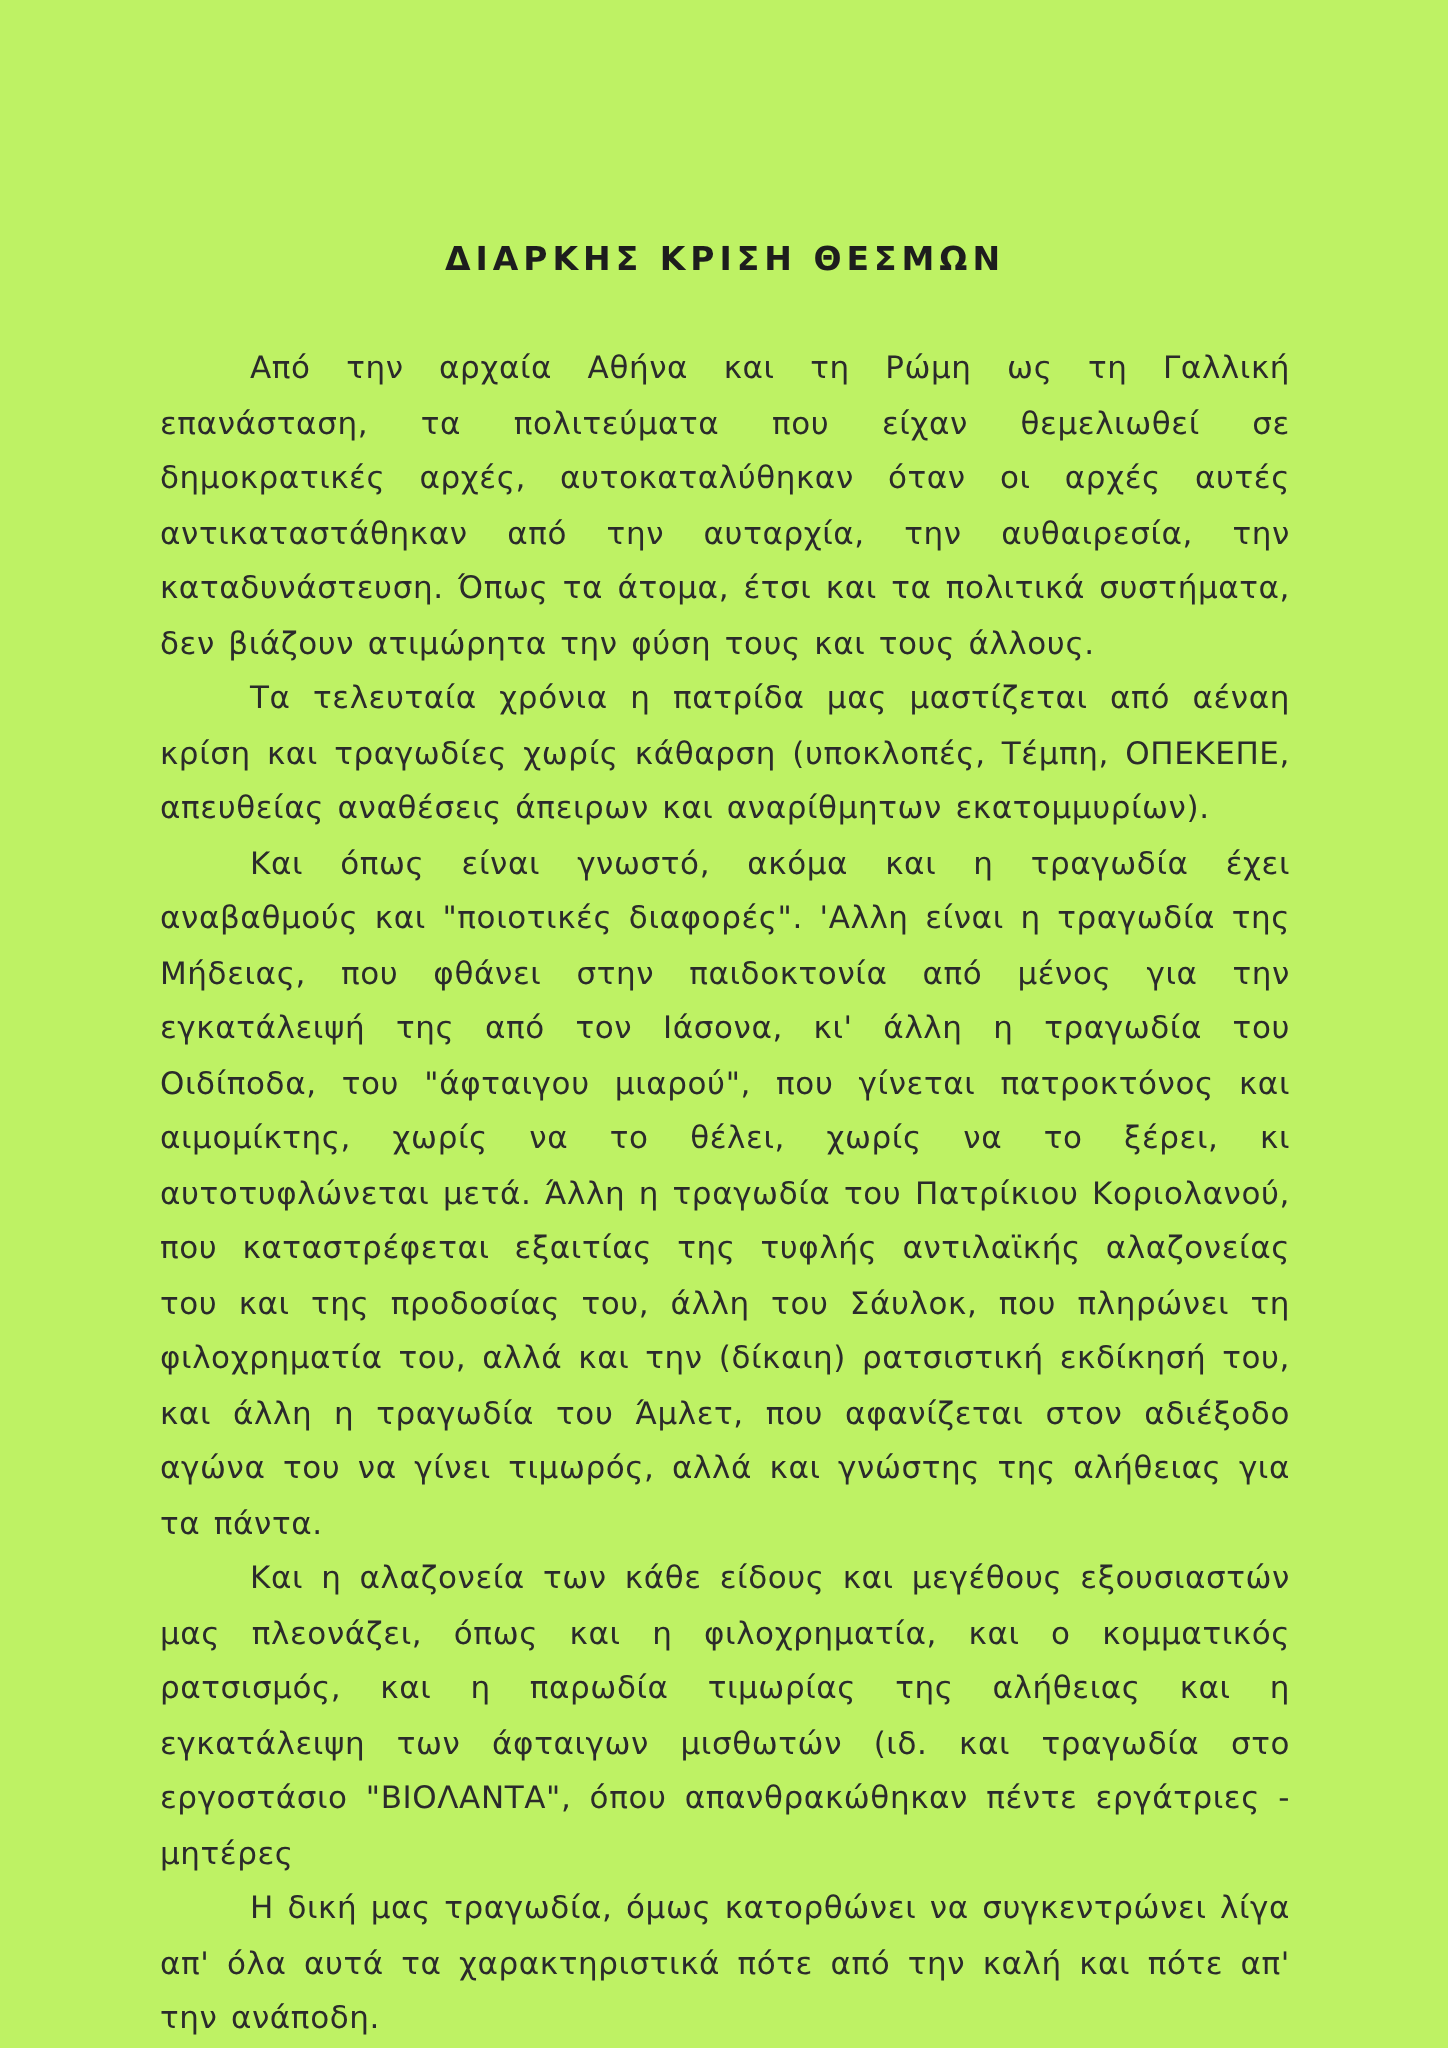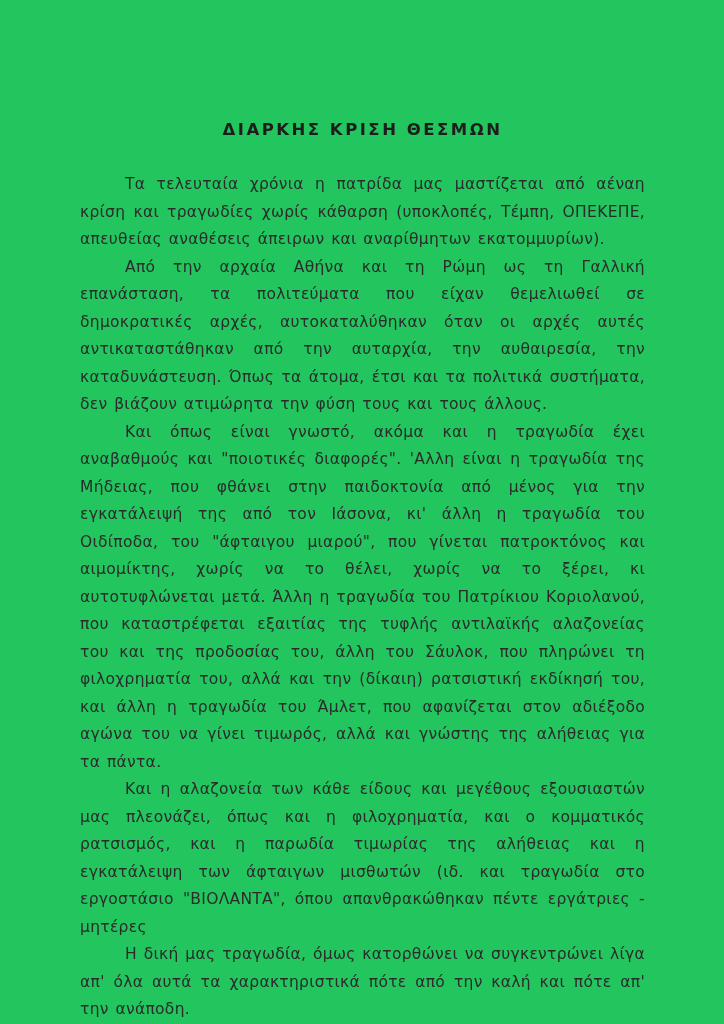--- a/index.html
+++ b/index.html
@@ -5,21 +5,21 @@
   html, body {
     margin: 0;
     padding: 0;
     background: #ffffff;
   }
   .page {
     position: relative;
     width: 724px;
     height: 1024px;
     margin: 0 auto;
-    background: #22c55e;
+    background: #bef264;
     box-sizing: border-box;
     padding: 118px 79px 0 80px;
     overflow: hidden;
     font-family: "DejaVu Sans", "Liberation Sans", sans-serif;
     color: #2b2b2b;
   }
   .doc-title {
     margin: 0 0 29px 0;
     font-size: 16.5px;
     line-height: 24px;
@@ -38,19 +38,19 @@
     word-spacing: 1.5px;
   }
 </style>
 </head>
 <body>
 
 <div class="page">
   <h1 class="doc-title">ΔΙΑΡΚΗΣ ΚΡΙΣΗ ΘΕΣΜΩΝ</h1>
 
   <div class="doc-body">
+    <p>Από την αρχαία Αθήνα και τη Ρώμη ως τη Γαλλική επανάσταση, τα πολιτεύματα που είχαν θεμελιωθεί σε δημοκρατικές αρχές, αυτοκαταλύθηκαν όταν οι αρχές αυτές αντικαταστάθηκαν από την αυταρχία, την αυθαιρεσία, την καταδυνάστευση. Όπως τα άτομα, έτσι και τα πολιτικά συστήματα, δεν βιάζουν ατιμώρητα την φύση τους και τους άλλους.</p>
     <p>Τα τελευταία χρόνια η πατρίδα μας μαστίζεται από αέναη κρίση και τραγωδίες χωρίς κάθαρση (υποκλοπές, Τέμπη, ΟΠΕΚΕΠΕ, απευθείας αναθέσεις άπειρων και αναρίθμητων εκατομμυρίων).</p>
-    <p>Από την αρχαία Αθήνα και τη Ρώμη ως τη Γαλλική επανάσταση, τα πολιτεύματα που είχαν θεμελιωθεί σε δημοκρατικές αρχές, αυτοκαταλύθηκαν όταν οι αρχές αυτές αντικαταστάθηκαν από την αυταρχία, την αυθαιρεσία, την καταδυνάστευση. Όπως τα άτομα, έτσι και τα πολιτικά συστήματα, δεν βιάζουν ατιμώρητα την φύση τους και τους άλλους.</p>
     <p>Και όπως είναι γνωστό, ακόμα και η τραγωδία έχει αναβαθμούς και "ποιοτικές διαφορές". 'Αλλη είναι η τραγωδία της Μήδειας, που φθάνει στην παιδοκτονία από μένος για την εγκατάλειψή της από τον Ιάσονα, κι' άλλη η τραγωδία του Οιδίποδα, του "άφταιγου μιαρού", που γίνεται πατροκτόνος και αιμομίκτης, χωρίς να το θέλει, χωρίς να το ξέρει, κι αυτοτυφλώνεται μετά. Άλλη η τραγωδία του Πατρίκιου Κοριολανού, που καταστρέφεται εξαιτίας της τυφλής αντιλαϊκής αλαζονείας του και της προδοσίας του, άλλη του Σάυλοκ, που πληρώνει τη φιλοχρηματία του, αλλά και την (δίκαιη) ρατσιστική εκδίκησή του, και άλλη η τραγωδία του Άμλετ, που αφανίζεται στον αδιέξοδο αγώνα του να γίνει τιμωρός, αλλά και γνώστης της αλήθειας για τα πάντα.</p>
     <p>Και η αλαζονεία των κάθε είδους και μεγέθους εξουσιαστών μας πλεονάζει, όπως και η φιλοχρηματία, και ο κομματικός ρατσισμός, και η παρωδία τιμωρίας της αλήθειας και η εγκατάλειψη των άφταιγων μισθωτών (ιδ. και τραγωδία στο εργοστάσιο "ΒΙΟΛΑΝΤΑ", όπου απανθρακώθηκαν πέντε εργάτριες - μητέρες</p>
     <p>Η δική μας τραγωδία, όμως κατορθώνει να συγκεντρώνει λίγα απ' όλα αυτά τα χαρακτηριστικά πότε από την καλή και πότε απ' την ανάποδη.</p>
   </div>
 </div>
 
 </body></html>

